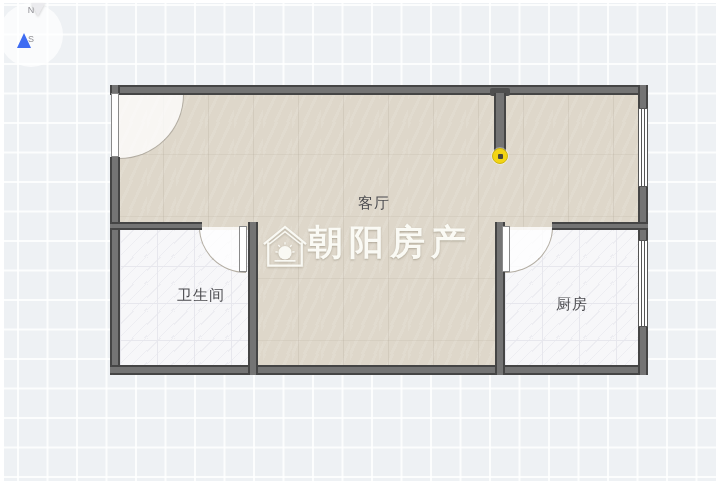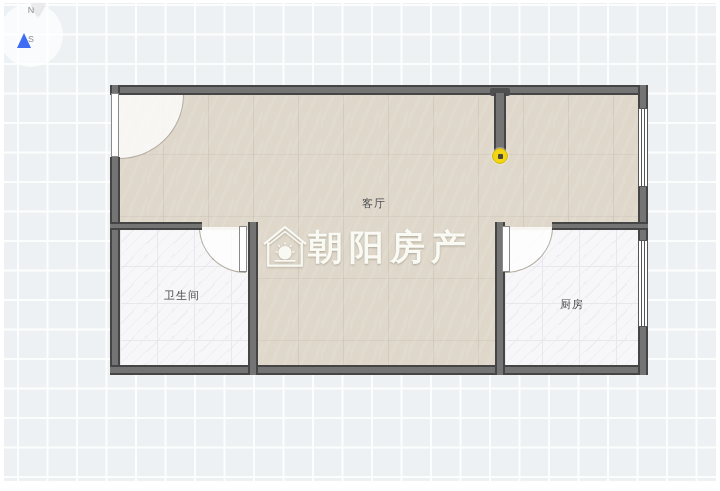--- a/index.html
+++ b/index.html
@@ -56,21 +56,21 @@
   .swing { position:absolute; z-index:2; background:rgba(255,255,255,.78); }
   .swing-entry { left:119px; top:95px; width:64px; height:63px;
     border-bottom-right-radius:100%; border-right:1px solid #b3ada2; border-bottom:1px solid #b3ada2; }
   .swing-bath { left:199px; top:227px; width:46px; height:45px;
     border-bottom-left-radius:100%; border-left:1px solid #b3ada2; border-bottom:1px solid #b3ada2; }
   .swing-kitchen { left:505px; top:227px; width:47px; height:45px;
     border-bottom-right-radius:100%; border-right:1px solid #b3ada2; border-bottom:1px solid #b3ada2; }
 
   
   .watermark { position:absolute; left:367px; top:246px; transform:translate(-50%,-50%);
-    display:flex; align-items:center; z-index:3; pointer-events:none; }
+    display:flex; align-items:flex-start; z-index:3; pointer-events:none; }
   .wm-icon { filter:drop-shadow(0 1px 1px rgba(110,100,80,.35)); opacity:.95; }
   .wm-text { font-size:35px; font-weight:700; color:rgba(252,252,247,.97);
     letter-spacing:6px; white-space:nowrap; line-height:1;
     text-shadow:0 1px 2px rgba(120,110,90,.45); }
 
   
   .wall { position:absolute; z-index:4; }
   .wh { background:linear-gradient(to bottom, var(--wall-edge,#454545) 0 2px, #747474 2px calc(100% - 2px), var(--wall-edge,#454545) calc(100% - 2px) 100%); }
   .wv { background:linear-gradient(to right, var(--wall-edge,#454545) 0 2px, #747474 2px calc(100% - 2px), var(--wall-edge,#454545) calc(100% - 2px) 100%); }
   .w-top { left:110px; top:85px; width:538px; height:10px; border-radius:3px 3px 0 0; }
@@ -97,23 +97,23 @@
 
   
   .leaf { position:absolute; z-index:5; background:#ffffff;
     border:1px solid #8a8a8a; box-sizing:border-box; }
   .leaf-entry { left:111px; top:93px; width:8px; height:64px; }
   .leaf-bath { left:239px; top:226px; width:8px; height:46px; }
   .leaf-kitchen { left:502px; top:226px; width:8px; height:46px; }
 
   
   .room-label { position:absolute; z-index:6; transform:translate(-50%,-50%);
-    font-size:11px; color:#4c4c50; letter-spacing:1px; white-space:nowrap;text-align:right; }
+    font-size:15px; color:#4c4c50; letter-spacing:1px; white-space:nowrap;text-align:right; }
   .lbl-living { left:374px; top:203px; }
-  .lbl-bath { left:182px; top:295px; }
+  .lbl-bath { left:201px; top:295px; }
   .lbl-kitchen { left:572px; top:304px; }
 
   
   .handle { position:absolute; z-index:7; left:492px; top:148px; width:16px; height:16px;
     border-radius:50%; background:var(--handle,#f3d513); border:1px solid #cfb60f;
     box-sizing:border-box; box-shadow:0 0 0 1px rgba(255,255,255,.35); }
   .handle::after { content:""; position:absolute; left:50%; top:50%; width:5px; height:5px;
     margin:-2.5px 0 0 -2.5px; background:#49483c; border-radius:1px; }
 </style>
 </head>

